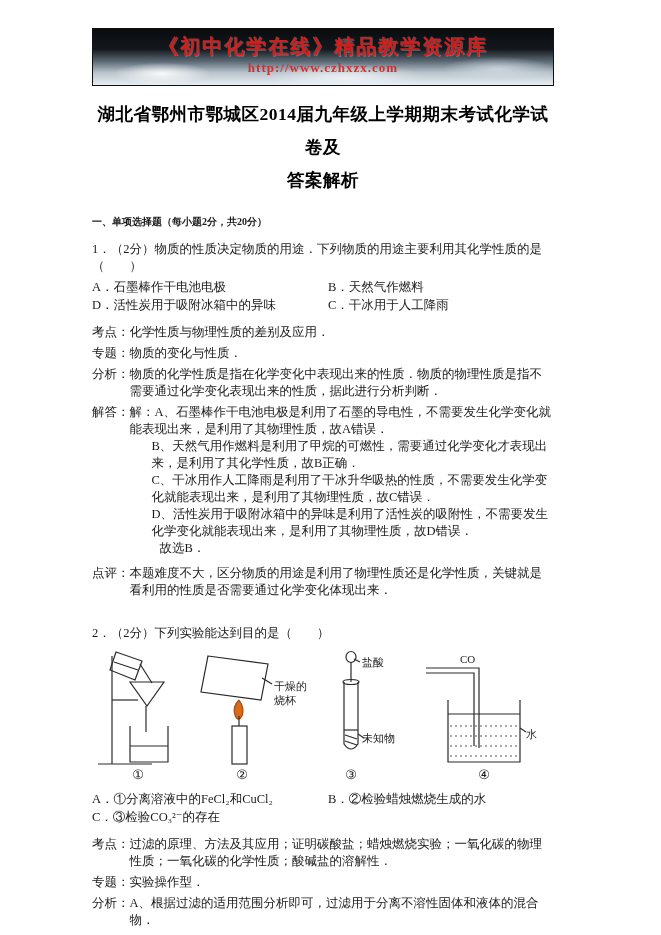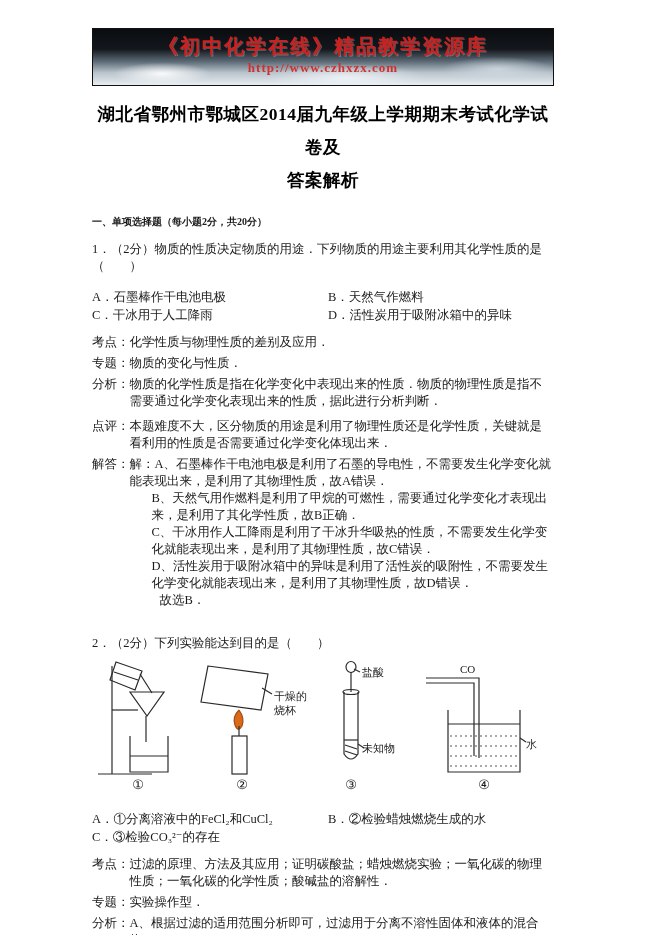--- a/index.html
+++ b/index.html
@@ -25,21 +25,21 @@
   .banner-url{
     font-size:13px; font-weight:bold; color:#d03030; line-height:18px; letter-spacing:1px;
   }
 
   
   .doc-title{ margin-top:12px; text-align:center; font-size:17.5px; font-weight:bold;
               line-height:33px; letter-spacing:.5px; color:#000; }
   .section-header{ margin-top:16px; font-weight:bold; font-size:10px; }
   .stem{ margin-top:11px; }
   .stem-q2{ margin-top:26px; }
-  .options{ display:grid; grid-template-columns:236px auto; margin-top:13px; }
+  .options{ display:grid; grid-template-columns:236px auto; margin-top:3px; }
   .opt{ line-height:18px; }
 
   .labeled{ display:flex; margin-top:4px; }
   .labeled.gap{ margin-top:10px; }
   .labeled.gap-sm{ margin-top:8px; }
   .lbl{ white-space:nowrap; }
   .ltext{ flex:1; }
   .ltext p{ margin:0; }
   .ltext p.sub{ margin-left:22px; }
   .ltext p.concl{ margin-left:30px; }
@@ -65,53 +65,53 @@
     </div>
 
     <div class="section-header">一、单项选择题（每小题2分，共20分）</div>
 
     <div>
       <div class="stem">1．（2分）物质的性质决定物质的用途．下列物质的用途主要利用其化学性质的是（　　）</div>
 
       <div class="options">
         <div class="opt">A．石墨棒作干电池电极</div>
         <div class="opt">B．天然气作燃料</div>
+        <div class="opt">D．活性炭用于吸附冰箱中的异味</div>
         <div class="opt">C．干冰用于人工降雨</div>
-        <div class="opt">D．活性炭用于吸附冰箱中的异味</div>
       </div>
 
       <div class="labeled gap">
         <span class="lbl">考点：</span>
         <div class="ltext">化学性质与物理性质的差别及应用．</div>
       </div>
 
       <div class="labeled">
         <span class="lbl">专题：</span>
         <div class="ltext">物质的变化与性质．</div>
       </div>
 
       <div class="labeled">
         <span class="lbl">分析：</span>
         <div class="ltext">物质的化学性质是指在化学变化中表现出来的性质．物质的物理性质是指不需要通过化学变化表现出来的性质，据此进行分析判断．</div>
-      </div>
-
-      <div class="labeled gap-sm">
-        <span class="lbl">点评：</span>
-        <div class="ltext">本题难度不大，区分物质的用途是利用了物理性质还是化学性质，关键就是看利用的性质是否需要通过化学变化体现出来．</div>
       </div>
 
       <div class="labeled">
         <span class="lbl">解答：</span>
         <div class="ltext">
           <p>解：A、石墨棒作干电池电极是利用了石墨的导电性，不需要发生化学变化就能表现出来，是利用了其物理性质，故A错误．</p>
           <p class="sub">B、天然气用作燃料是利用了甲烷的可燃性，需要通过化学变化才表现出来，是利用了其化学性质，故B正确．</p>
           <p class="sub">C、干冰用作人工降雨是利用了干冰升华吸热的性质，不需要发生化学变化就能表现出来，是利用了其物理性质，故C错误．</p>
           <p class="sub">D、活性炭用于吸附冰箱中的异味是利用了活性炭的吸附性，不需要发生化学变化就能表现出来，是利用了其物理性质，故D错误．</p>
           <p class="concl">故选B．</p>
         </div>
+      </div>
+
+      <div class="labeled gap-sm">
+        <span class="lbl">点评：</span>
+        <div class="ltext">本题难度不大，区分物质的用途是利用了物理性质还是化学性质，关键就是看利用的性质是否需要通过化学变化体现出来．</div>
       </div>
     </div>
 
     <div>
       <div class="stem stem-q2">2．（2分）下列实验能达到目的是（　　）</div>
 
       <div class="figure-wrap">
         <svg width="450" height="132" viewBox="0 0 450 132">
 
           <g stroke="#2a2a2a" fill="none" stroke-width="1.2">

